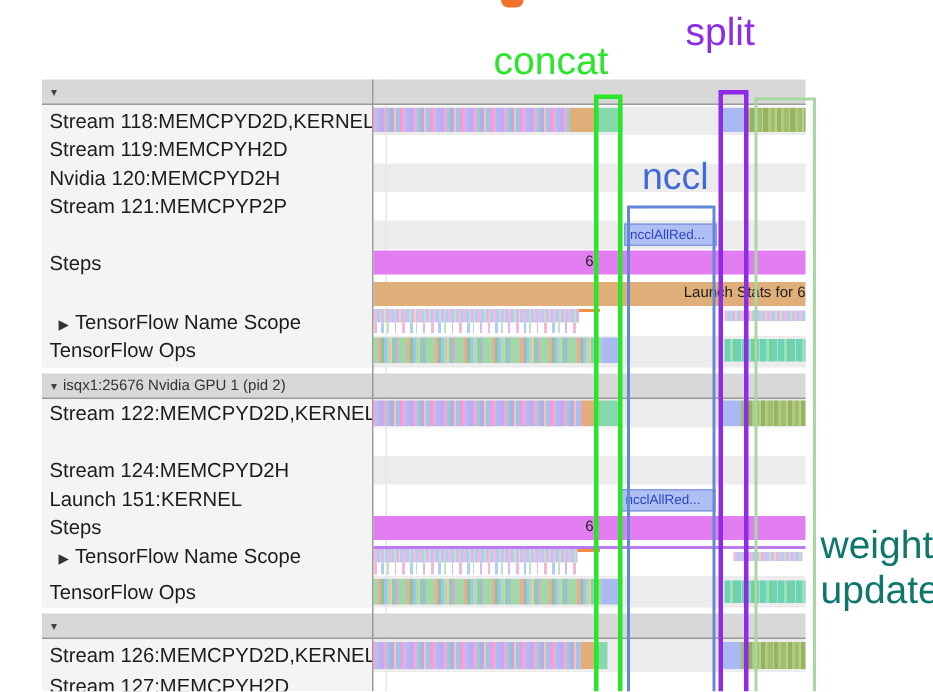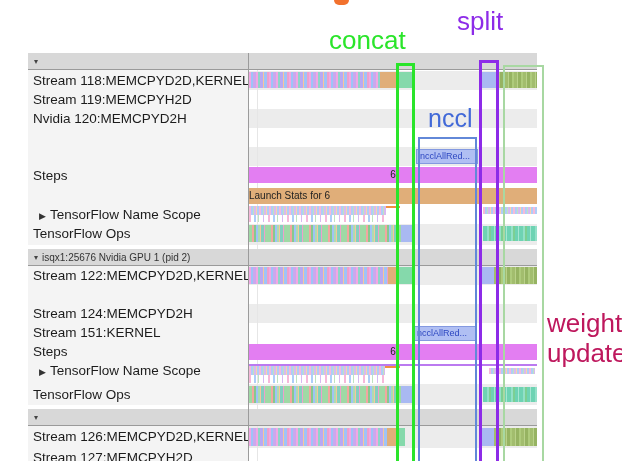--- a/index.html
+++ b/index.html
@@ -26,36 +26,36 @@
     #9fc3f7 7px 9px,#aedbb1 9px 11px,#f7c69a 11px 12px,#84cfc0 12px 15px,#ef9fcb 15px 16px,#9fd9a5 16px 19px);}
   .st-olive{background:repeating-linear-gradient(90deg,#a2bd6e 0 3px,#b9d18a 3px 4px,#96b362 4px 7px,#aecb7c 7px 9px);}
   .st-teal{background:repeating-linear-gradient(90deg,#6ed3b3 0 4px,#93e0c8 4px 6px,#7ccf92 6px 8px,#6ed3b3 8px 11px,#a6e6d2 11px 12px);}
   .st-ns{background:repeating-linear-gradient(90deg,#f6b8d9 0 2px,#aecdf8 2px 4px,#bfe3c0 4px 5px,#d8b8f0 5px 7px,#f8d2ae 7px 8px,#aecdf8 8px 10px);}
   .st-ns-jag{background:repeating-linear-gradient(90deg,#f6b8d9 0 2px,transparent 2px 5px,#aecdf8 5px 7px,
     transparent 7px 9px,#bfe3c0 9px 10px,transparent 10px 14px,#d8b8f0 14px 15px,transparent 15px 19px);}
   .tan{background:#e0ae79;}
   .tealsolid{background:#85d9ab;}
   .peri{background:#a9b9f2;}
   .steps{background:#e37ef2;font-size:10px;color:#222;text-align:center;line-height:16px;}
-  .launch{background:#e0ae79;font-size:10px;color:#222;text-align:left;line-height:16px;}
+  .launch{background:#e0ae79;font-size:10px;color:#222;text-align:right;line-height:16px;}
   .ncclbar{background:#b0bff3;border:1px solid #8499e0;box-sizing:border-box;font-size:9px;
            color:#2c46c0;line-height:13px;padding-left:3px;white-space:nowrap;overflow:hidden;}
   .vline{background:#bb7af0;}
   
   .box{position:absolute;box-sizing:border-box;z-index:6;}
   .box-green{border:3px solid #2ae52a;}
   .box-purple{border:3px solid #8d2be8;}
   .box-blue{border:2px solid #6288d8;}
   .box-lgreen{border:2px solid #a8d8a2;}
   
   .ann{position:absolute;z-index:7;font-size:26px;line-height:1;}
   .ann-concat{color:#2ae52a;}
   .ann-split{color:#8d2be8;}
   .ann-nccl{color:#4169d8;font-size:25px;}
-  .ann-wu{color:#be185d;}
+  .ann-wu{color:#0f766e;margin-top:40px;}
   .blob{position:absolute;z-index:7;background:#f2712d;border-radius:0 0 8px 8px;}
 </style>
 </head>
 <body>
 
 <div class="canvas">
 
   <div class="lblbg" style="top:70px;height:175px"></div>
   <div class="lblbg" style="top:266px;height:139px"></div>
   <div class="lblbg" style="top:426px;height:35px"></div>
@@ -78,27 +78,28 @@
     <span class="tri">▾</span>
     <span>isqx1:25676 Nvidia GPU 1 (pid 2)</span>
   </div>
   <div class="ghdr" style="top:409px">
     <span class="tri">▾</span>
   </div>
 
   <div class="row-label" style="top:71px">Stream 118:MEMCPYD2D,KERNEL,ME</div>
   <div class="row-label" style="top:90px">Stream 119:MEMCPYH2D</div>
   <div class="row-label" style="top:109px">Nvidia 120:MEMCPYD2H</div>
+  <div class="row-label" style="top:128px">Stream 121:MEMCPYP2P</div>
   <div class="row-label" style="top:166px">Steps</div>
   <div class="row-label" style="top:205px"><span class="tri">▶</span><span>TensorFlow Name Scope</span></div>
   <div class="row-label" style="top:224px">TensorFlow Ops</div>
 
   <div class="row-label" style="top:266px">Stream 122:MEMCPYD2D,KERNEL,MI</div>
   <div class="row-label" style="top:304px">Stream 124:MEMCPYD2H</div>
-  <div class="row-label" style="top:323px">Stream 151:KERNEL</div>
+  <div class="row-label" style="top:323px">Launch 151:KERNEL</div>
   <div class="row-label" style="top:342px">Steps</div>
   <div class="row-label" style="top:361px"><span class="tri">▶</span><span>TensorFlow Name Scope</span></div>
   <div class="row-label" style="top:385px">TensorFlow Ops</div>
 
   <div class="row-label" style="top:427px">Stream 126:MEMCPYD2D,KERNEL,MI</div>
   <div class="row-label" style="top:448px">Stream 127:MEMCPYH2D</div>
 
   <div class="bar st-mixed" style="left:249px;top:72px;width:131px;height:16px"></div>
   <div class="bar tan" style="left:380px;top:72px;width:17px;height:16px"></div>
   <div class="bar tealsolid" style="left:397px;top:72px;width:18px;height:16px"></div>

